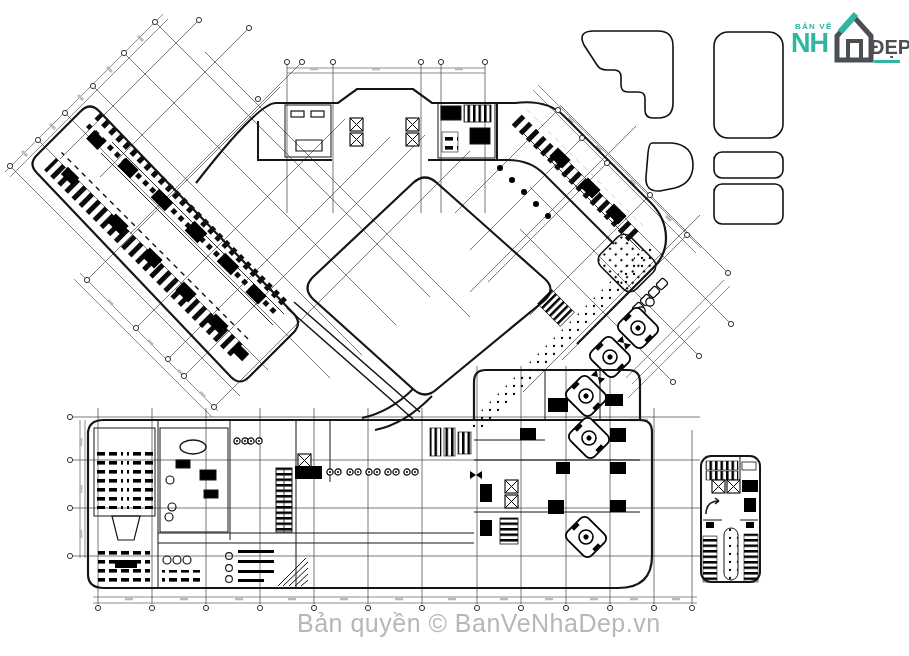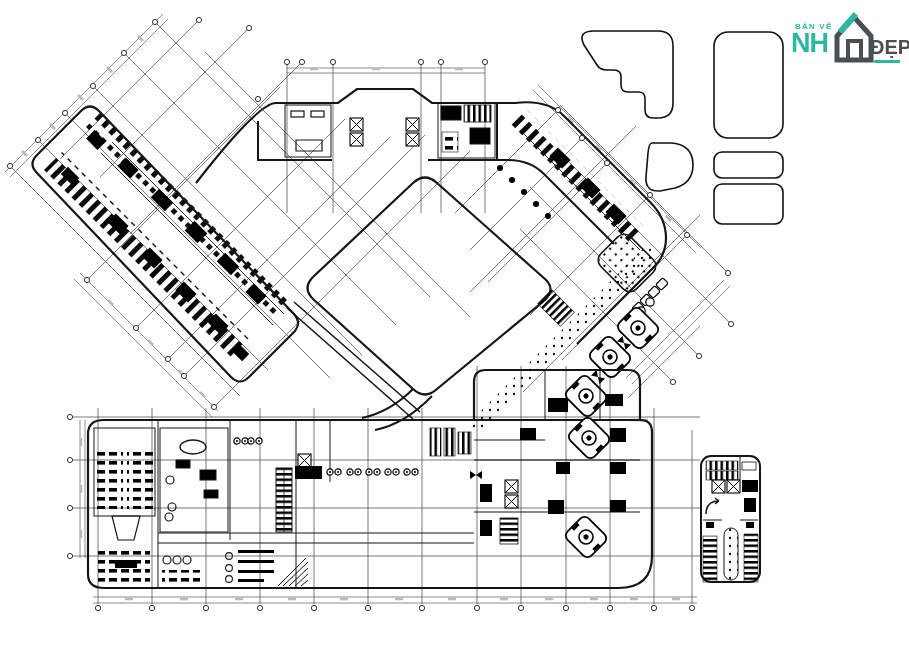--- a/index.html
+++ b/index.html
@@ -372,14 +372,15 @@
   <span class="nha">NH</span>
   <svg class="house" width="48" height="56" viewBox="0 0 48 56">
     <path d="M7,52 V28 L24,9 L41,28 V52 Z" fill="none" stroke="#4b4f54" stroke-width="5"></path>
     <rect x="18" y="33" width="13" height="19" fill="none" stroke="#4b4f54" stroke-width="4"></rect>
     <path d="M10,24 L26,6" stroke="#2eb6a3" stroke-width="6" fill="none"></path>
   </svg>
   <span class="dep">ĐẸP</span>
   <span class="underline"></span>
 </div>
 
+<div class="wm wm2">Bản quyền © BanVeNhaDep.vn</div>
 
 </div>
 
 </body></html>

